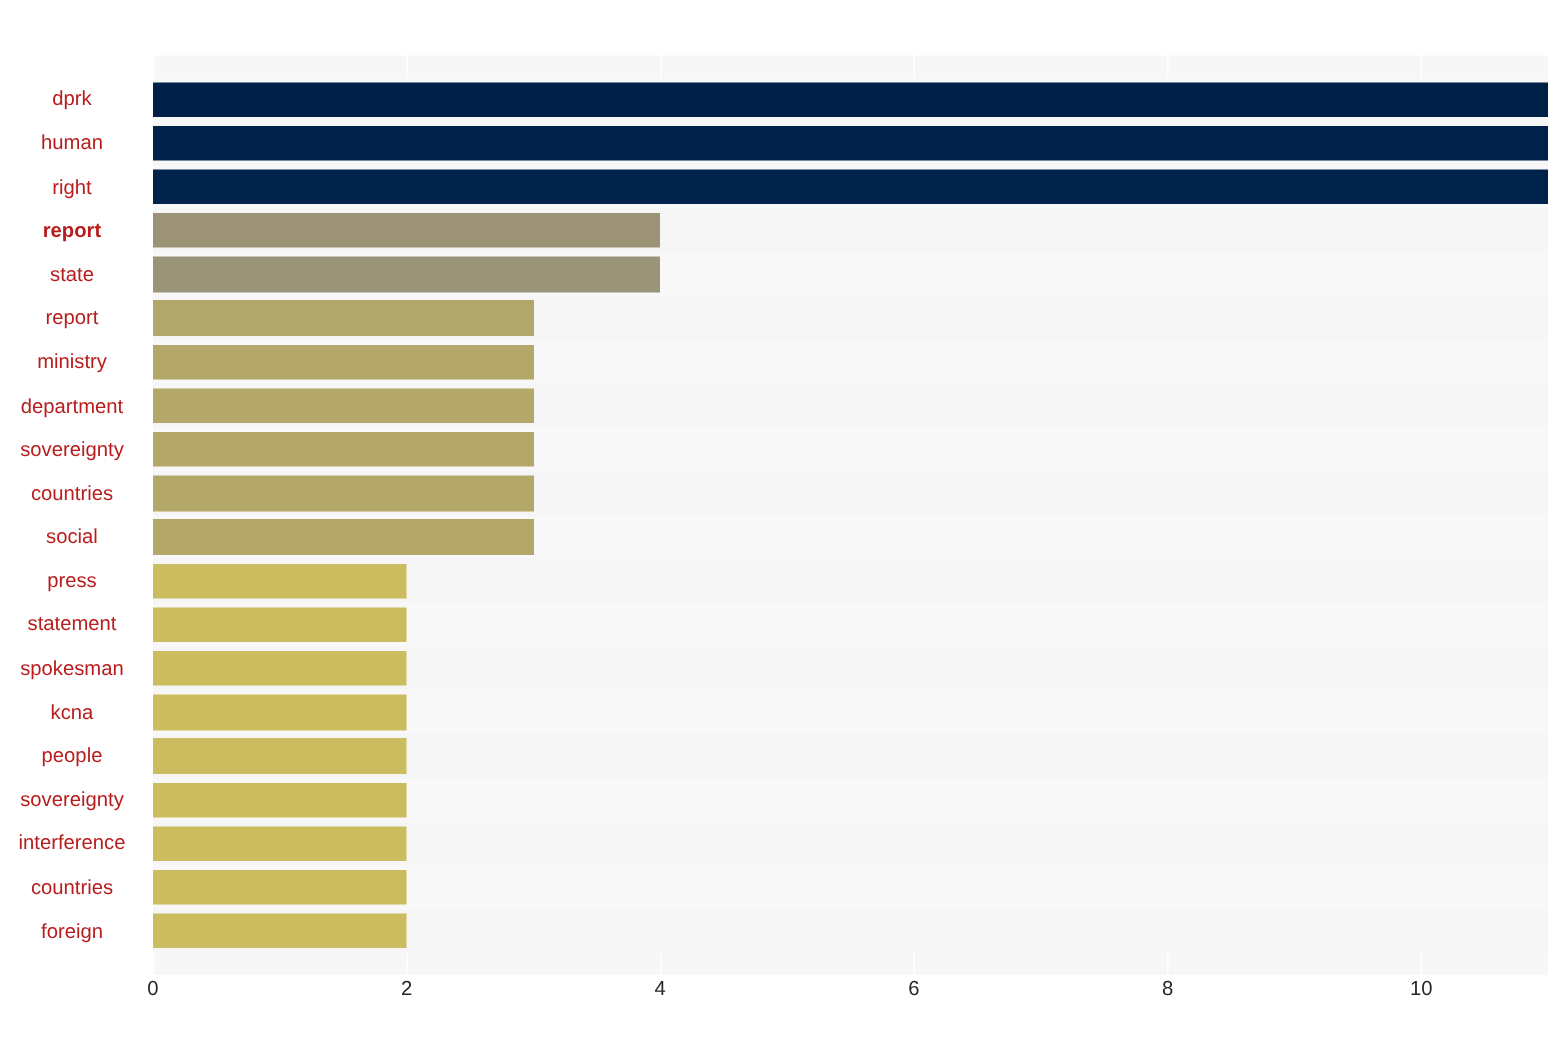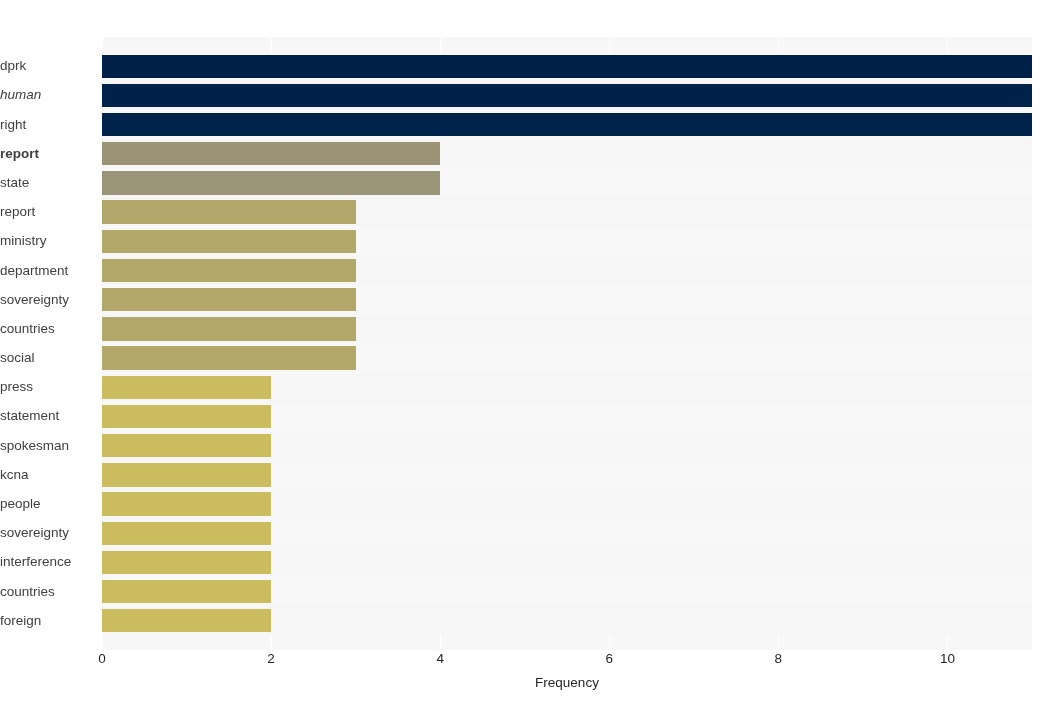--- a/index.html
+++ b/index.html
@@ -74,23 +74,23 @@
     position: absolute;
     left: 0;
     top: 37px;
     width: 96px;
     height: 613px;
   }
   .ylabel {
     position: absolute;
     right: 0;
     width: 96px;
-    text-align: left;
+    text-align: center;
     font-size: 13.5px;
-    color: #404040;
+    color: #b91c1c;
     white-space: nowrap;
     line-height: 1;
   }
 
   
   #xlabels {
     position: absolute;
     left: 0;
     top: 652px;
     width: 1042px;
@@ -170,21 +170,21 @@
       <div class="bar" title="people: 2" style="top: 455.371px; height: 23.3524px; width: 169.091px; background: rgb(203, 188, 96);"></div>
       <div class="bar" title="publication: 2" style="top: 484.562px; height: 23.3524px; width: 169.091px; background: rgb(203, 188, 96);"></div>
       <div class="bar" title="interference: 2" style="top: 513.752px; height: 23.3524px; width: 169.091px; background: rgb(203, 188, 96);"></div>
       <div class="bar" title="internal: 2" style="top: 542.943px; height: 23.3524px; width: 169.091px; background: rgb(203, 188, 96);"></div>
       <div class="bar" title="affairs: 2" style="top: 572.133px; height: 23.3524px; width: 169.091px; background: rgb(203, 188, 96);"></div>
     </div>
 
   <div id="ylabels">
 
   <div class="ylabel" style="top: 22.1905px;">dprk</div>
-      <div class="ylabel" style="top: 51.381px; font-style: italic;">human</div>
+      <div class="ylabel" style="top: 51.381px;">human</div>
       <div class="ylabel" style="top: 80.5714px;">right</div>
       <div class="ylabel" style="top: 109.762px; font-weight: bold;">report</div>
       <div class="ylabel" style="top: 138.952px;">state</div>
       <div class="ylabel" style="top: 168.143px;">report</div>
       <div class="ylabel" style="top: 197.333px;">ministry</div>
       <div class="ylabel" style="top: 226.524px;">department</div>
       <div class="ylabel" style="top: 255.714px;">sovereignty</div>
       <div class="ylabel" style="top: 284.905px;">countries</div>
       <div class="ylabel" style="top: 314.095px;">social</div>
       <div class="ylabel" style="top: 343.286px;">press</div>
@@ -201,15 +201,14 @@
   <div id="xlabels">
 
   <div class="xlabel" style="left: 102px;">0</div>
       <div class="xlabel" style="left: 271.091px;">2</div>
       <div class="xlabel" style="left: 440.182px;">4</div>
       <div class="xlabel" style="left: 609.273px;">6</div>
       <div class="xlabel" style="left: 778.364px;">8</div>
       <div class="xlabel" style="left: 947.455px;">10</div>
     </div>
 
-  <div id="xaxis-title">Frequency</div>
 
 </div>
 
 </body></html>

